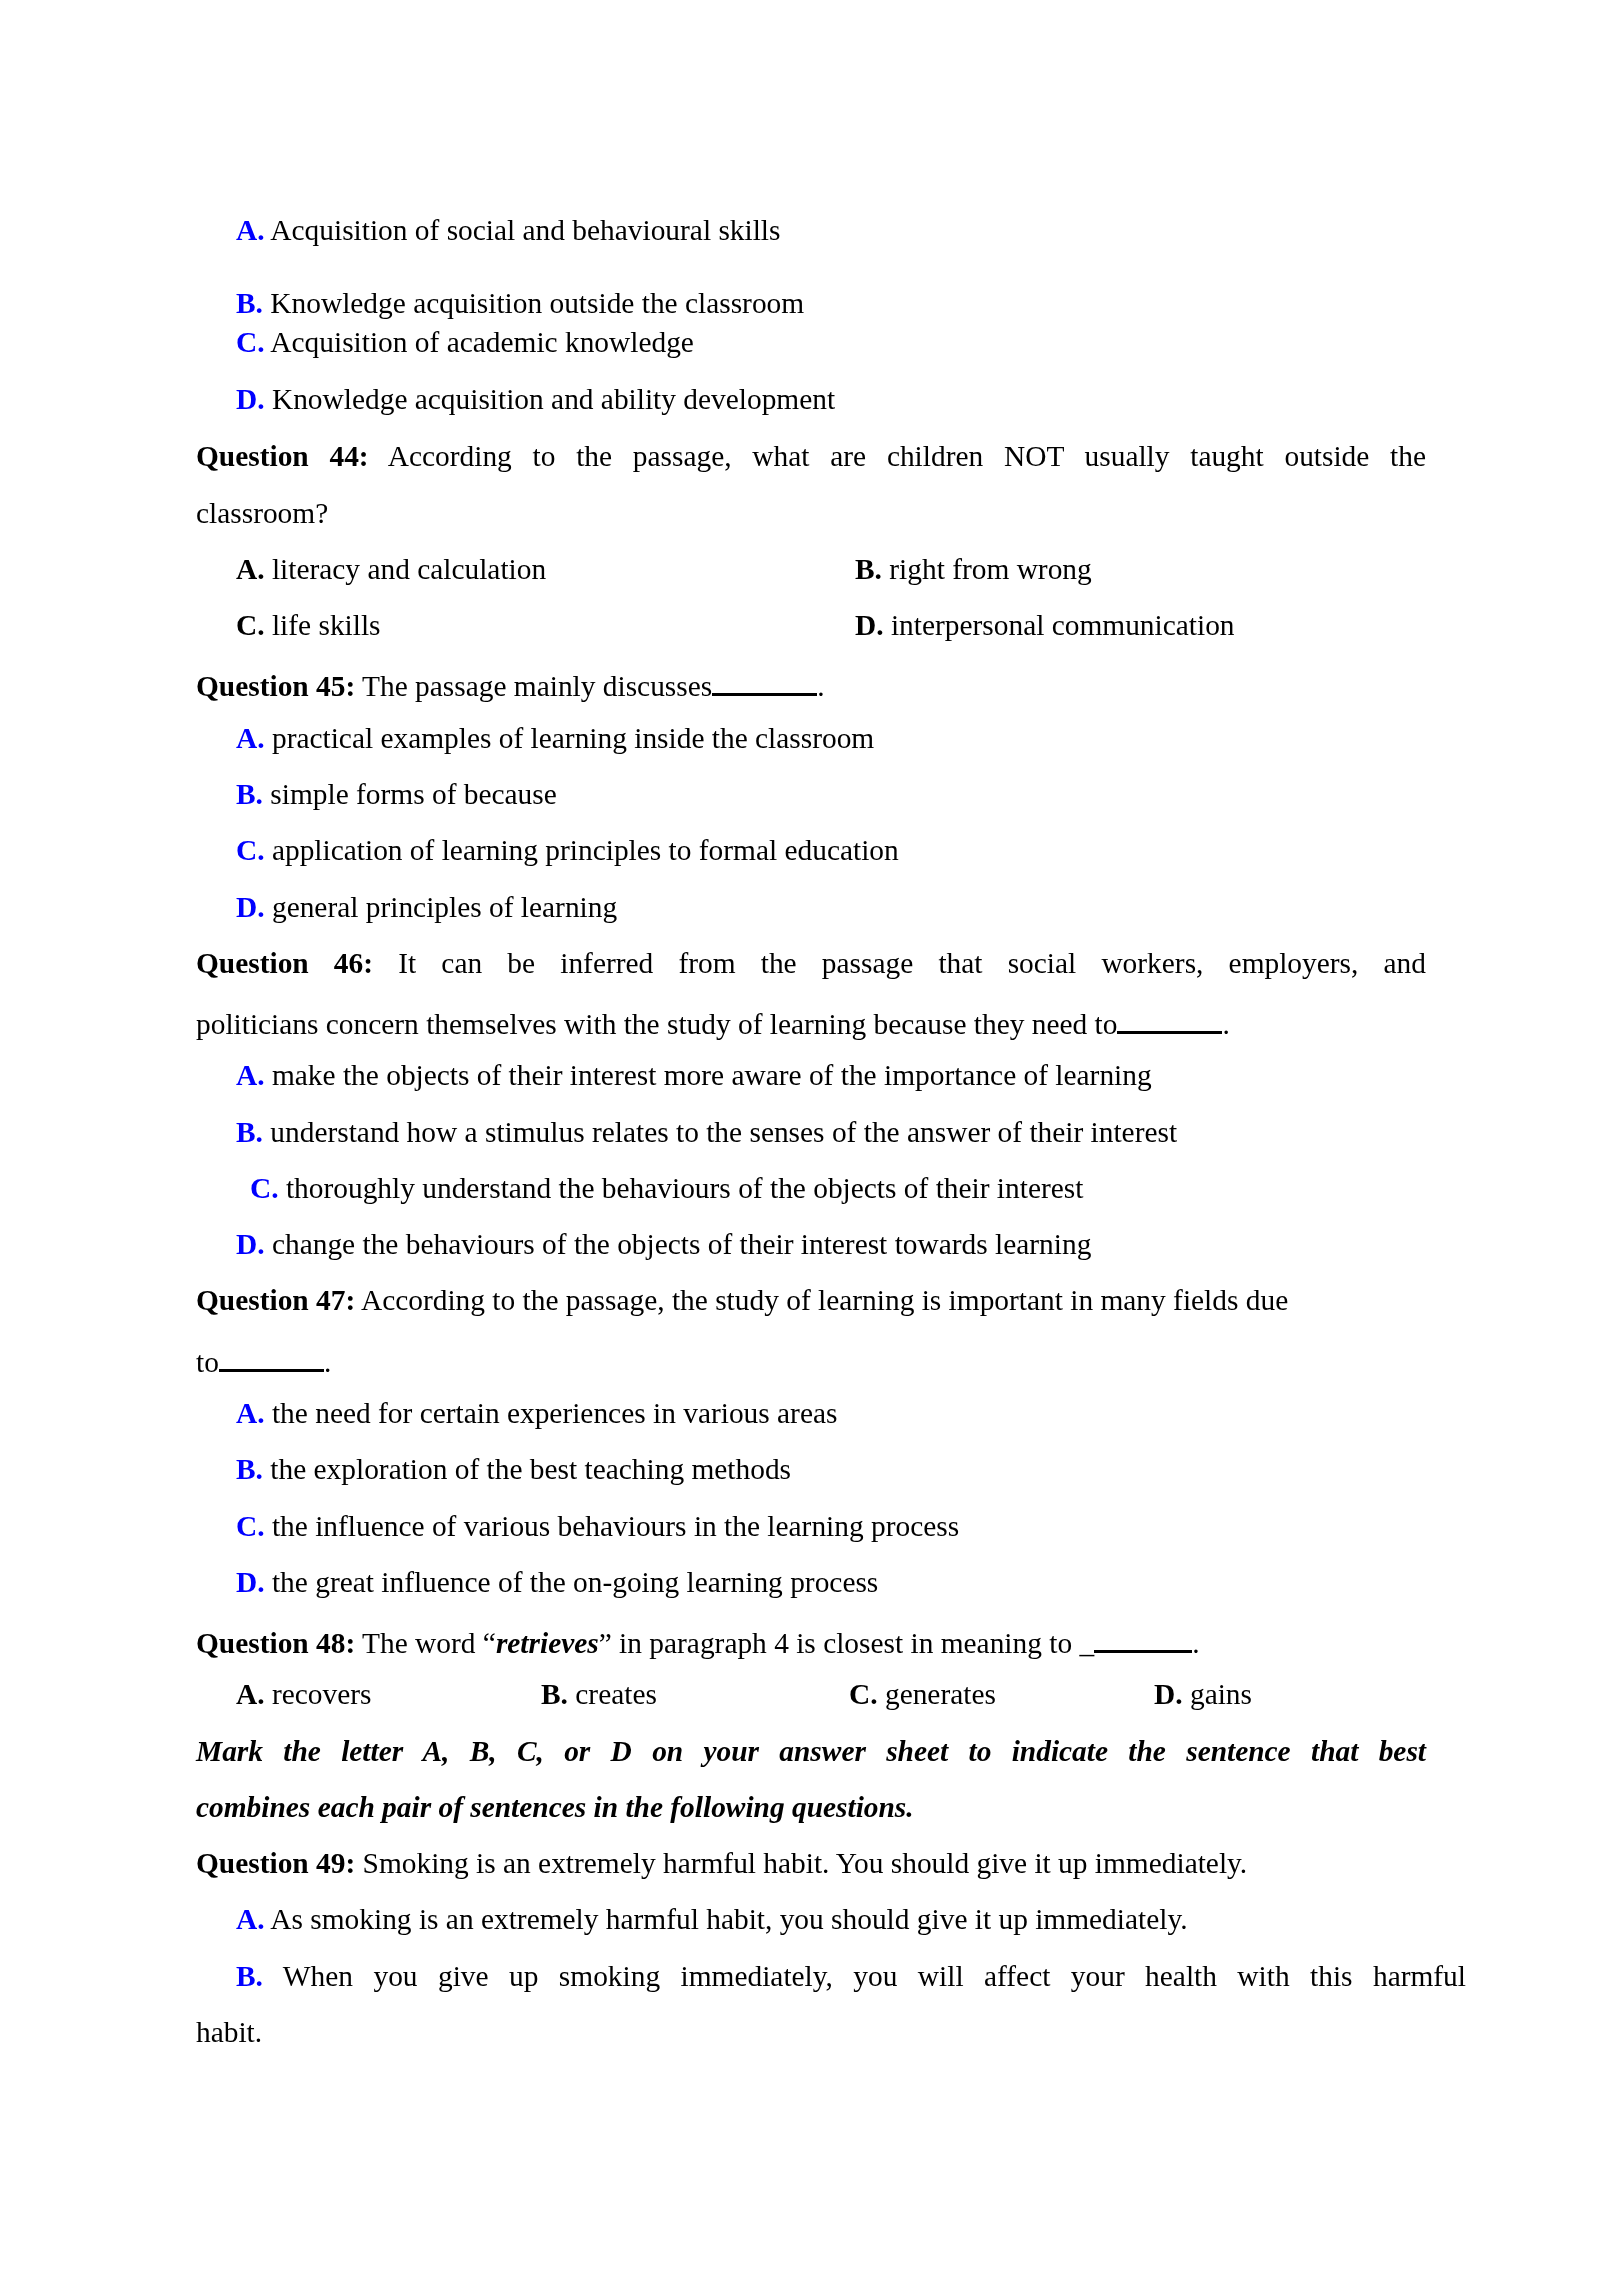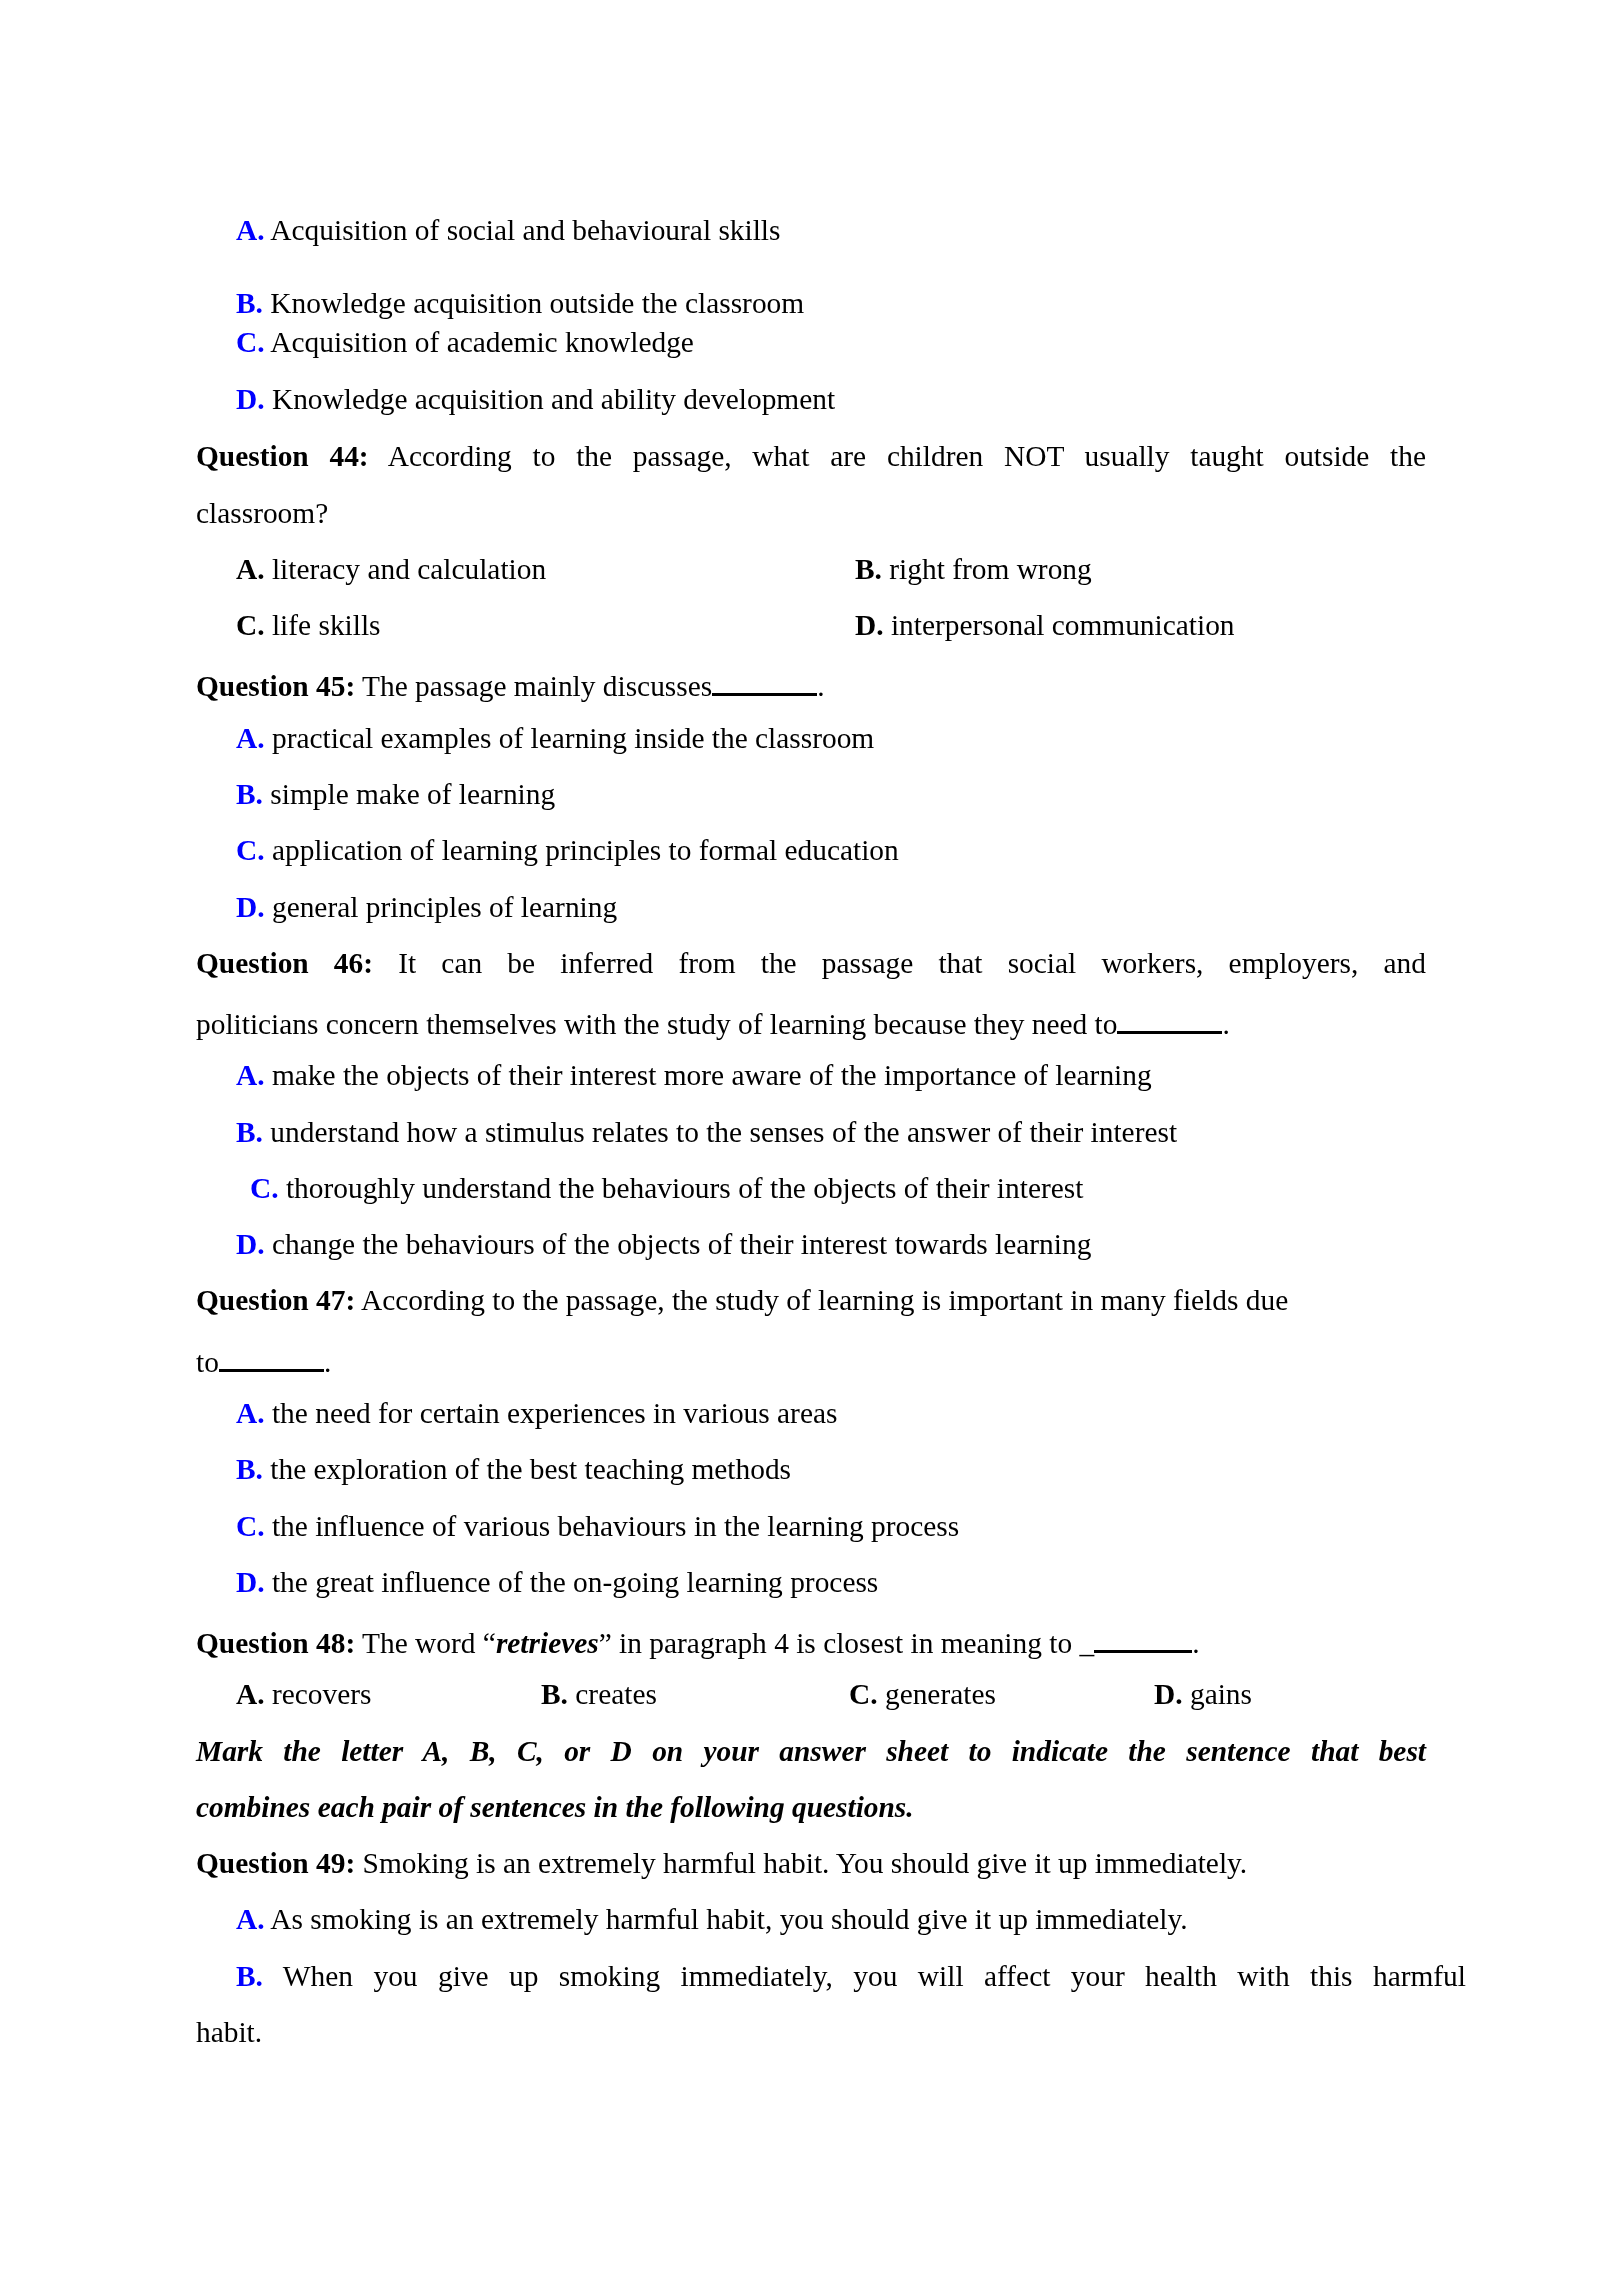--- a/index.html
+++ b/index.html
@@ -66,21 +66,21 @@
   <div class="line" style="left:196px; top:650px;">
     <span class="q-label">Question 45:</span>
     <span>The passage mainly discusses</span><span class="blank" style="width:105px;"></span><span>.</span>
   </div>
   <div class="line" style="left:236px; top:707px;">
     <span class="opt-letter blue" style="color: rgb(0, 0, 255);">A.</span>
     <span>practical examples of learning inside the classroom</span>
   </div>
   <div class="line" style="left:236px; top:763px;">
     <span class="opt-letter blue" style="color: rgb(0, 0, 255);">B.</span>
-    <span>simple make of learning</span>
+    <span>simple forms of because</span>
   </div>
   <div class="line" style="left:236px; top:819px;">
     <span class="opt-letter blue" style="color: rgb(0, 0, 255);">C.</span>
     <span>application of learning principles to formal education</span>
   </div>
   <div class="line" style="left:236px; top:876px;">
     <span class="opt-letter blue" style="color: rgb(0, 0, 255);">D.</span>
     <span>general principles of learning</span>
   </div>
 

